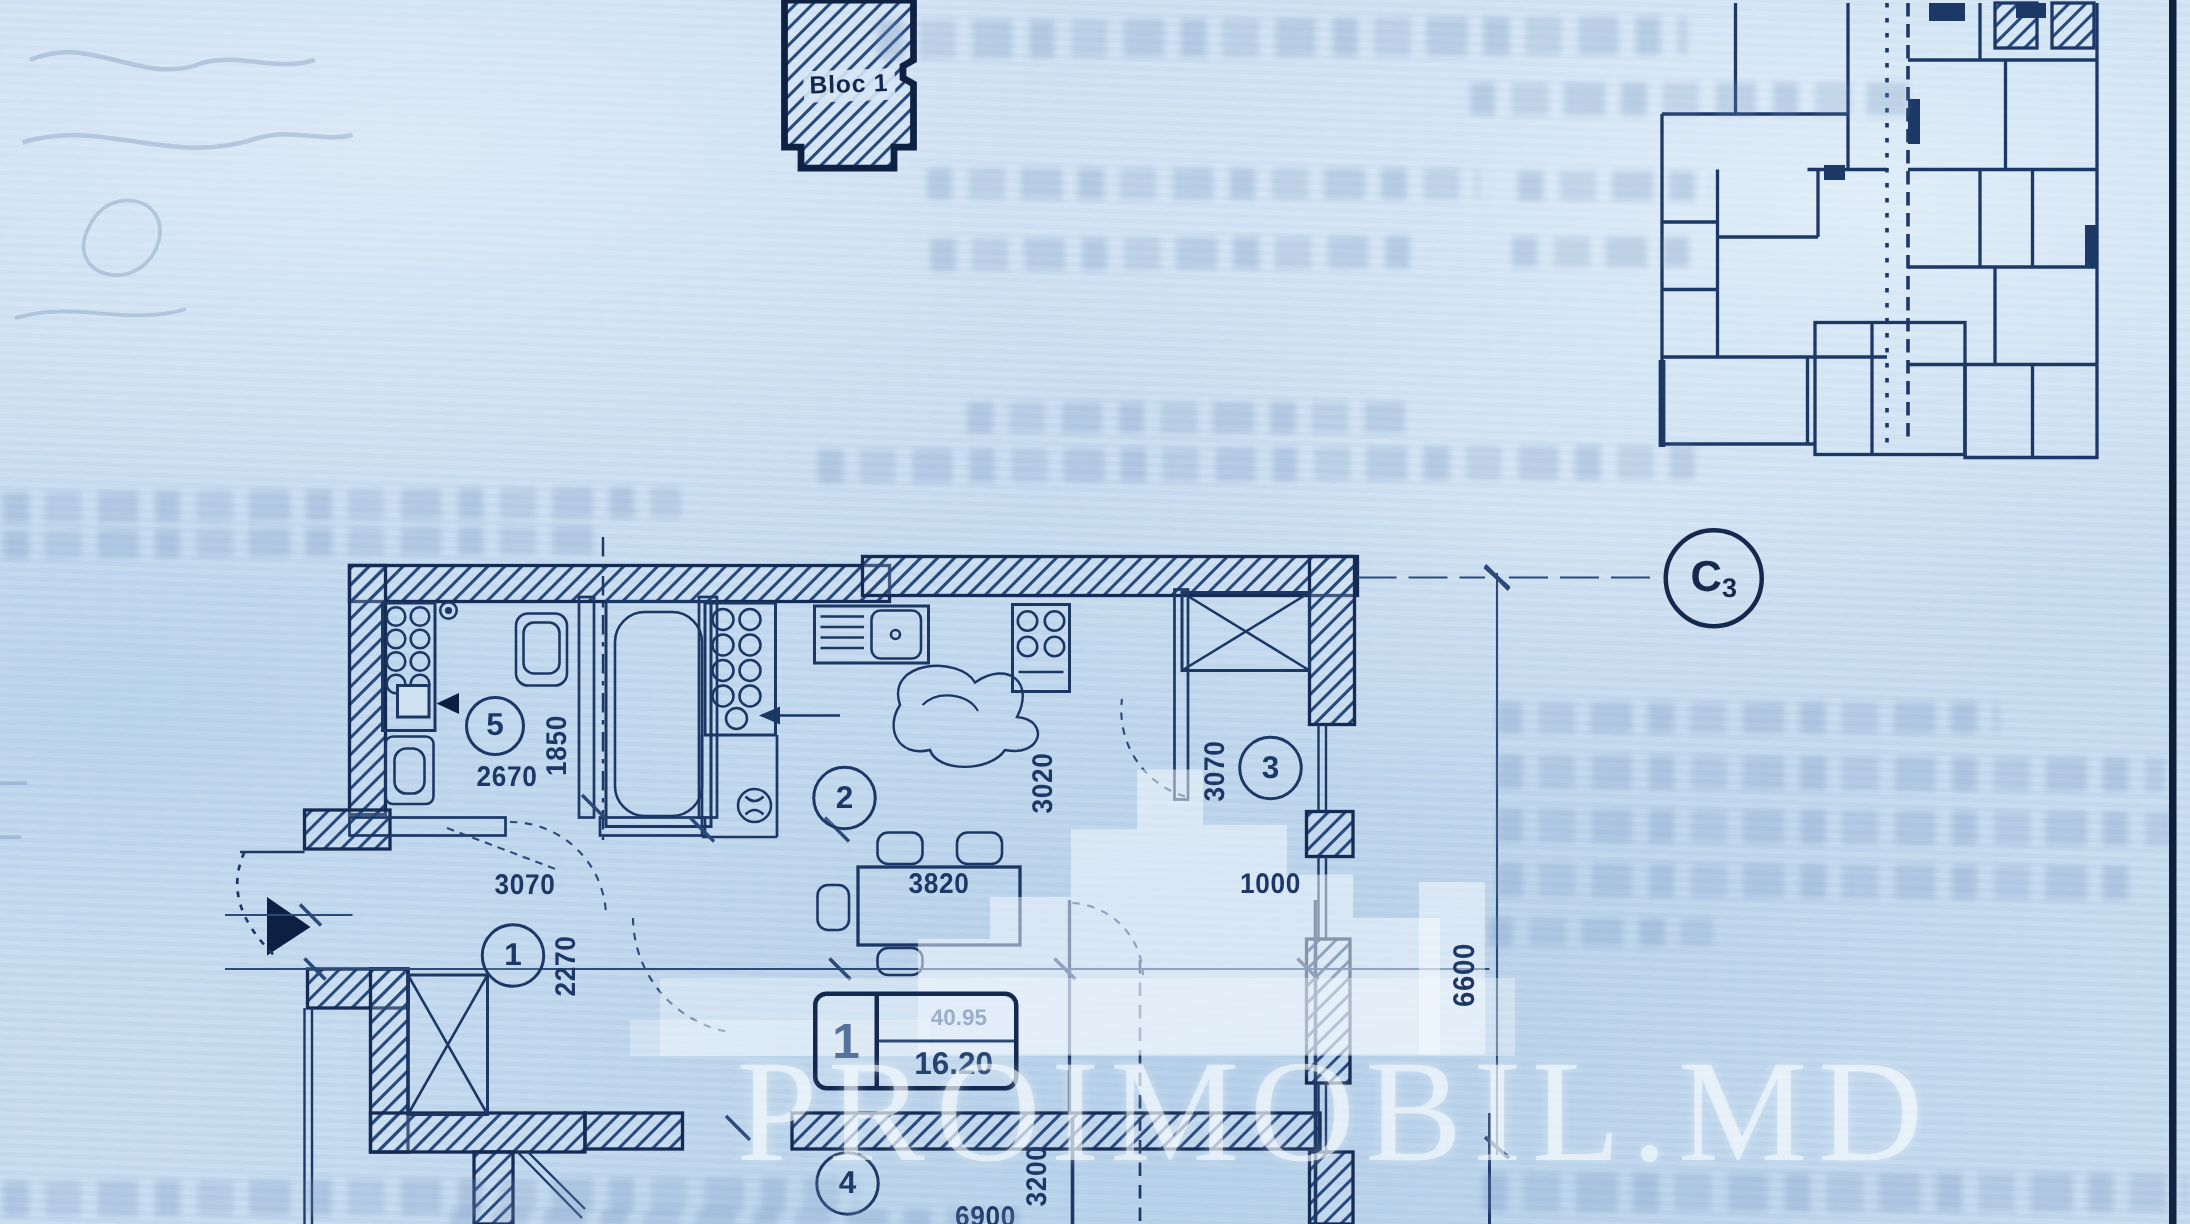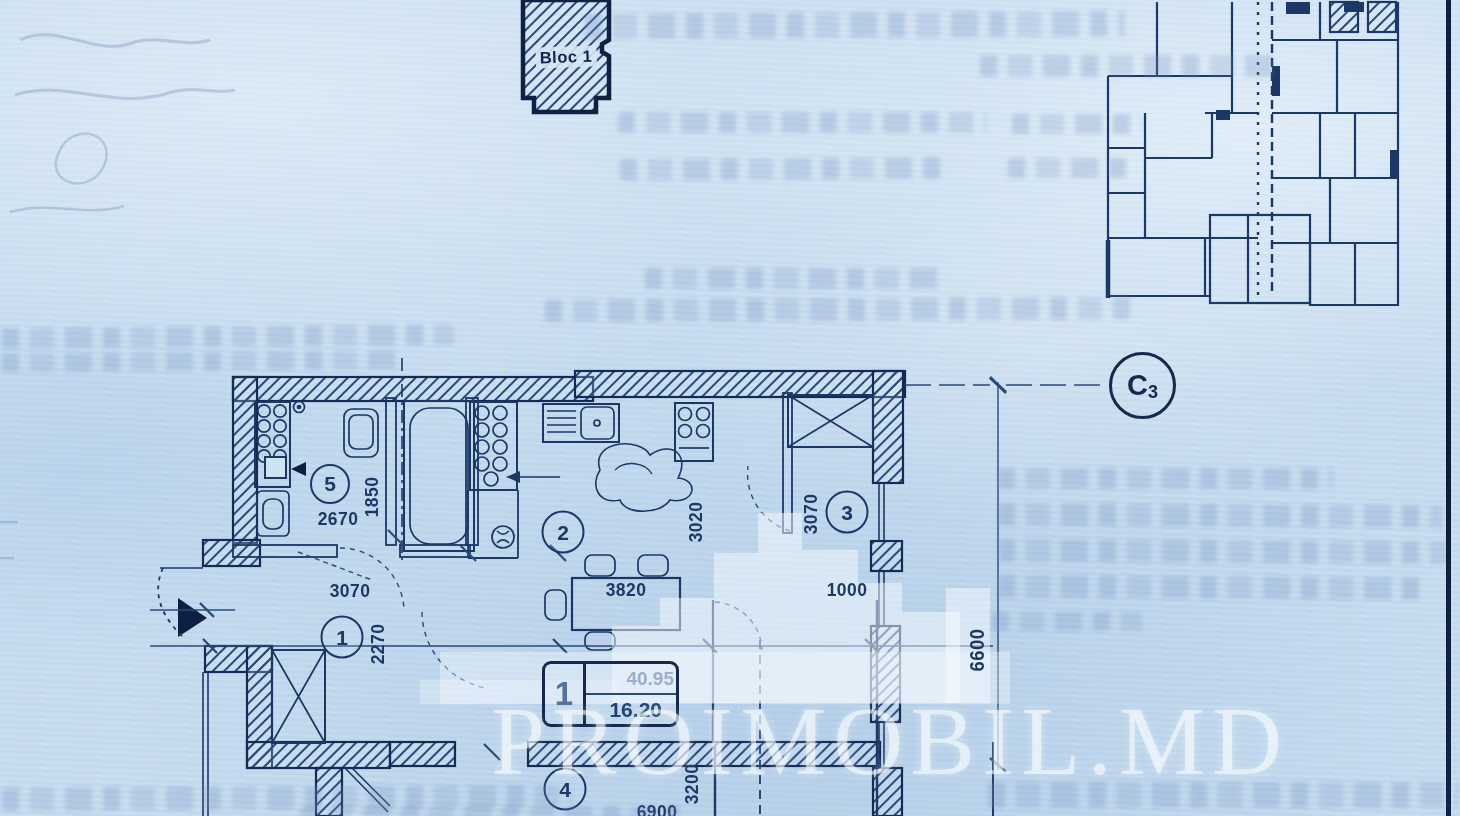--- a/index.html
+++ b/index.html
@@ -39,22 +39,22 @@
   .unit-tag{
     position:absolute;left:542px;top:661px;width:137px;height:66px;border:3.5px solid #14294e;
     border-radius:9px;display:flex;background:rgba(223,237,248,.25);
   }
   .unit-tag .cell-num{
     width:41px;border-right:3px solid #14294e;display:flex;align-items:center;justify-content:center;
     font-size:33px;font-weight:700;color:#53719a;
   }
   .unit-tag .cell-areas{flex:1;display:flex;flex-direction:column;}
   .unit-tag .a-top{
-    flex:1;display:flex;align-items:center;justify-content:flex-end;padding-right:2px;
-    font-size:19px;font-weight:700;color:#98aecb;border-bottom:2.5px solid #2c4a78;
+    flex:1;display:flex;align-items:center;justify-content:flex-end;padding-right:18px;
+    font-size:15px;font-weight:700;color:#98aecb;border-bottom:2.5px solid #2c4a78;
   }
   .unit-tag .a-bot{
     flex:1;display:flex;align-items:center;justify-content:flex-end;padding-right:14px;
     font-size:21px;font-weight:700;color:#24436f;
   }
   .watermark{
     position:absolute;left:890px;top:741px;transform:translate(-50%,-50%);
     font-family:"Liberation Serif",serif;font-weight:400;font-size:97px;letter-spacing:7px;
     color:rgba(250,253,255,.58);text-shadow:0 0 8px rgba(255,255,255,.35);white-space:nowrap;
   }

